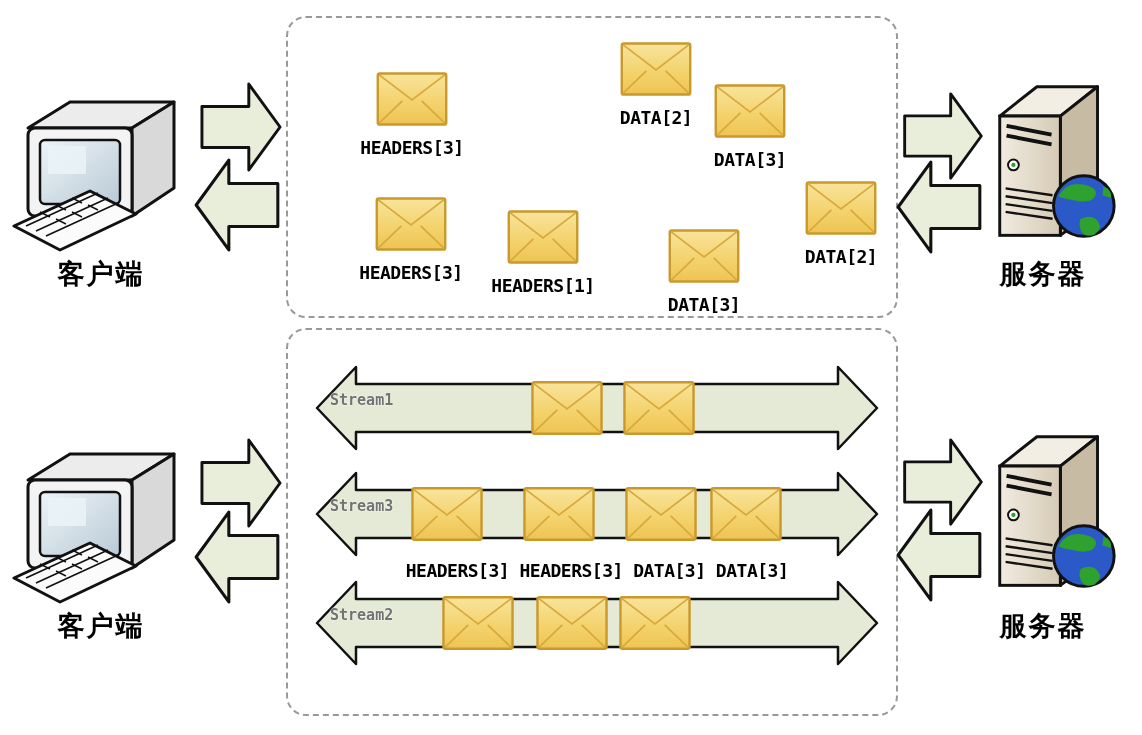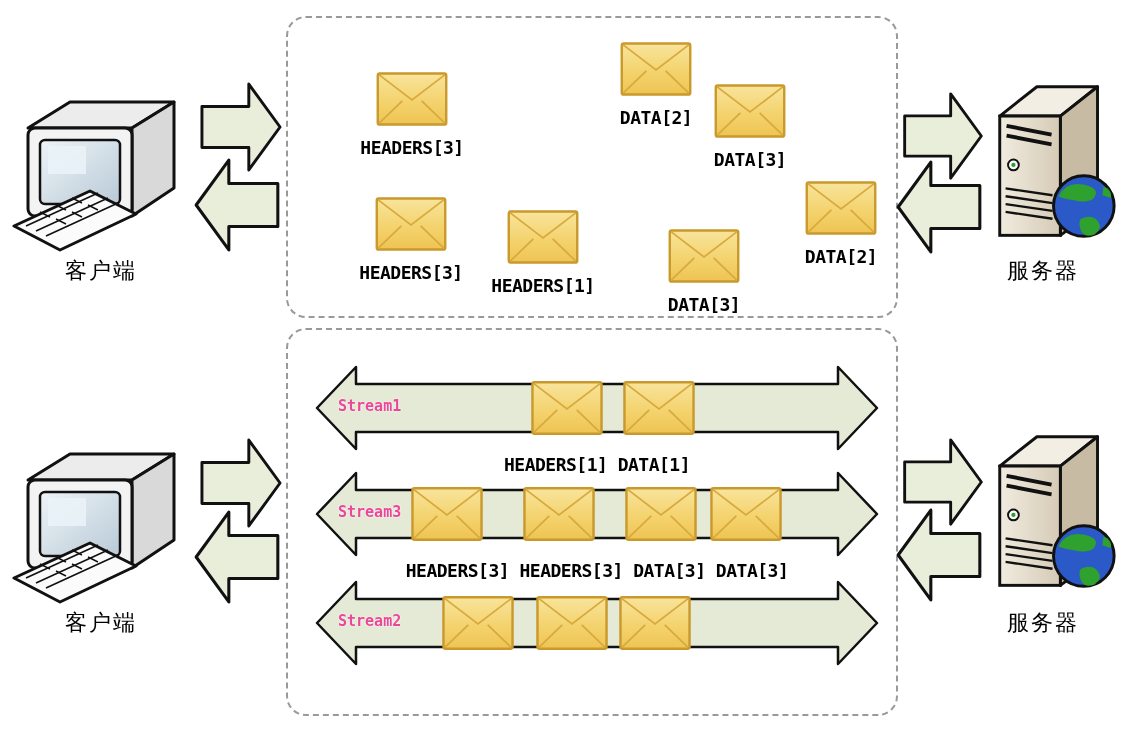--- a/index.html
+++ b/index.html
@@ -5,30 +5,30 @@
   :root{
     --envelope-fill:#f4d36e; --envelope-border:#c9992c;
     --arrow-fill:#e9eedb; --stream-fill:#e5ead6;
     --panel-border:#999999; --label-color:#000000;
   }
   html,body{margin:0;padding:0;background:#fff;}
   .canvas{position:relative;width:1142px;height:735px;background:#ffffff;
           font-family:"Liberation Sans",sans-serif;overflow:hidden;}
   .abs{position:absolute;}
   .dashed{border:2px dashed var(--panel-border,#999);border-radius:20px;background:#fff;}
-  .cn{font-size:22px;color:var(--label-color,#000);text-align:center;letter-spacing:2px;}
+  .cn{font-size:27px;color:var(--label-color,#000);text-align:center;letter-spacing:2px;font-weight:bold;}
   .frame{width:120px;text-align:center;}
   .frame-label{font:700 18px "DejaVu Sans Mono","Liberation Mono",monospace;
                letter-spacing:-0.5px;color:var(--label-color,#000);white-space:nowrap;margin-top:11px;}
   .env-top{width:74px;height:54px;display:block;margin:0 auto;}
   .stream{width:566px;height:114px;}
   .stream-arrow{position:absolute;left:0;top:0;width:566px;height:88px;}
-  .stream-name{position:absolute;left:16px;top:33px;
-               font:700 15px "DejaVu Sans Mono","Liberation Mono",monospace;color:#ec4899;
-               text-shadow:0 0 2px #ffffff;margin-left:8px;}
+  .stream-name{position:absolute;left:16px;top:27px;
+               font:700 15px "DejaVu Sans Mono","Liberation Mono",monospace;color:#737373;
+               text-shadow:0 0 2px #ffffff;}
   .stream-caption{position:absolute;left:0;top:90px;width:100%;text-align:center;
                font:700 18px "DejaVu Sans Mono","Liberation Mono",monospace;
                letter-spacing:-0.5px;color:var(--label-color,#000);white-space:nowrap;}
   .env-stream{width:72px;height:58px;position:absolute;}
 </style>
 </head>
 <body>
 
 <svg width="0" height="0" style="position:absolute" aria-hidden="true">
   <defs>
@@ -186,21 +186,20 @@
       <svg class="stream-arrow">
           <use href="#sym-stream" xlink:href="#sym-stream"></use>
         </svg>
       <div class="stream-name">Stream1</div>
       <svg class="env-stream" style="left:217px;top:15px;">
           <use href="#sym-env" xlink:href="#sym-env"></use>
         </svg>
       <svg class="env-stream" style="left:309px;top:15px;">
           <use href="#sym-env" xlink:href="#sym-env"></use>
         </svg>
-      <div class="stream-caption">HEADERS[1] DATA[1]</div>
     </div>
 
     <div class="stream abs" style="left:26px;top:140px;">
       <svg class="stream-arrow">
           <use href="#sym-stream" xlink:href="#sym-stream"></use>
         </svg>
       <div class="stream-name">Stream3</div>
       <svg class="env-stream" style="left:97px;top:15px;">
           <use href="#sym-env" xlink:href="#sym-env"></use>
         </svg>

